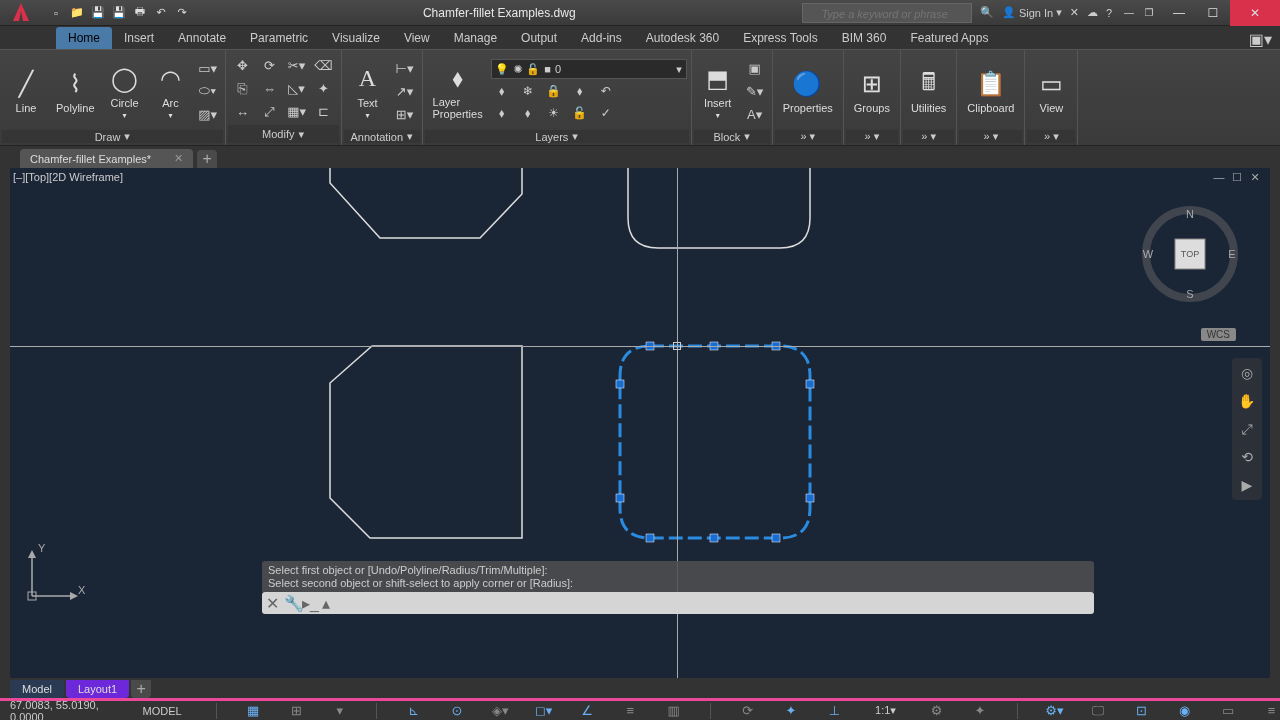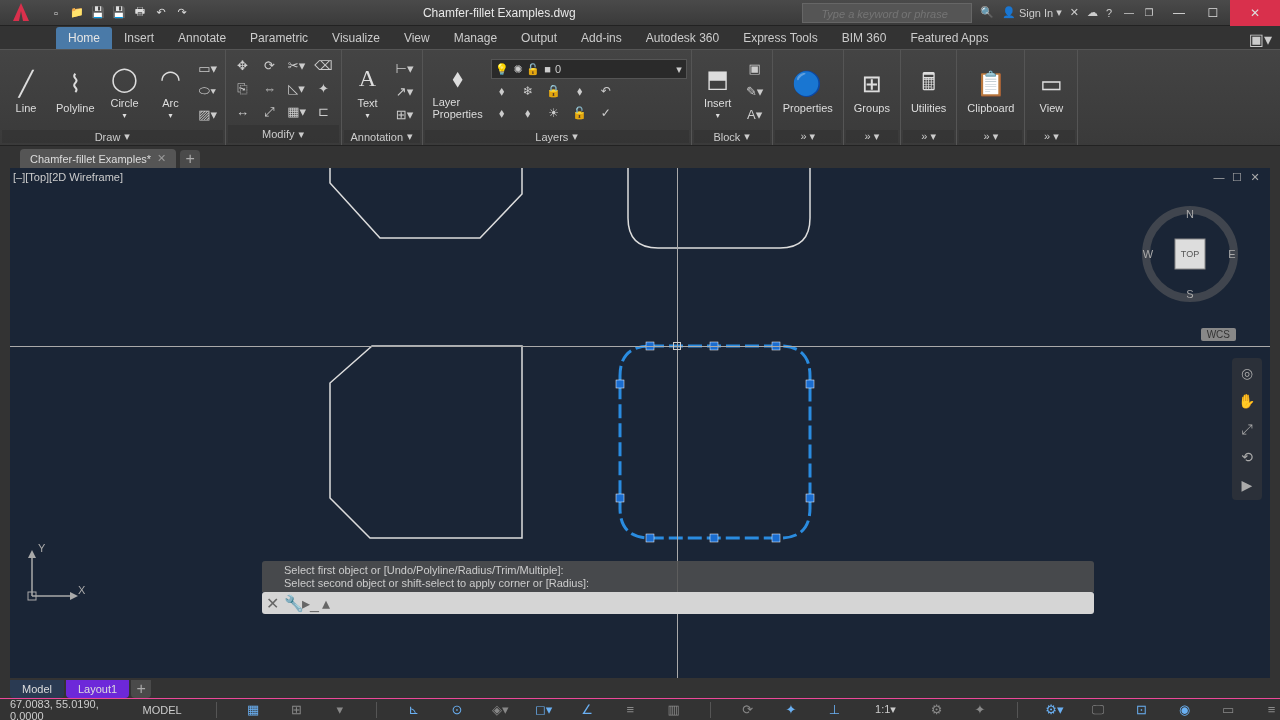--- a/index.html
+++ b/index.html
@@ -18,40 +18,40 @@
 .infocenter-btn { color: #ccc; font-size: 11px; display: flex; align-items: center; gap: 3px; cursor: pointer; }
 .window-controls { display: flex; }
 .wc-btn { width: 34px; height: 26px; display: flex; align-items: center; justify-content: center; color: #ddd; font-size: 12px; cursor: pointer; }
 .wc-close { background: #d9304c; width: 50px; }
 .mdi-controls { display: flex; gap: 2px; padding-right: 4px; }
 .mdi-btn { width: 18px; height: 16px; display: flex; align-items: center; justify-content: center; color: #ccc; font-size: 10px; cursor: pointer; }
 
 
 .ribbon-tabs { height: 24px; background: #333; display: flex; align-items: end; padding-left: 56px; border-bottom: 1px solid #555; }
 .ribbon-tab { padding: 4px 12px; color: #ccc; font-size: 12px; cursor: pointer; }
-.ribbon-tab.active { background: #4a7aa8; color: #e5e5e5; border-radius: 3px 3px 0 0; }
+.ribbon-tab.active { background: #4a7aa8; color: #000000; border-radius: 3px 3px 0 0; }
 .ribbon-extra { margin-left: auto; padding: 0 8px; color: #ccc; }
 
 
 .ribbon-content { height: 96px; background: linear-gradient(#444, #3a3a3a); display: flex; border-bottom: 1px solid #222; }
 .ribbon-panel { border-right: 1px solid #555; display: flex; flex-direction: column; padding: 2px; }
 .panel-body { flex: 1; display: flex; align-items: center; gap: 2px; padding: 2px; }
 .panel-title { height: 18px; text-align: center; color: #ccc; font-size: 11px; background: rgba(0,0,0,0.1); display: flex; align-items: center; justify-content: center; gap: 4px; }
 .big-btn { display: flex; flex-direction: column; align-items: center; justify-content: center; padding: 2px 6px; color: #ddd; font-size: 11px; cursor: pointer; gap: 2px; height: 74px; }
 .big-btn .icon { width: 32px; height: 32px; display: flex; align-items: center; justify-content: center; font-size: 24px; }
 .small-btn-grid { display: flex; flex-direction: column; gap: 1px; }
 .small-row { display: flex; gap: 1px; }
 .small-btn { width: 26px; height: 22px; display: flex; align-items: center; justify-content: center; color: #ccc; font-size: 13px; cursor: pointer; }
 .layer-combo { width: 196px; height: 20px; background: #2a2a2a; border: 1px solid #555; color: #ccc; font-size: 11px; display: flex; align-items: center; padding: 0 4px; gap: 4px; }
 .layer-row { display: flex; gap: 4px; }
 .layer-icon { width: 22px; height: 20px; display: flex; align-items: center; justify-content: center; color: #ccc; font-size: 12px; cursor: pointer; }
 
 
 .file-tabs { height: 22px; background: #333; display: flex; align-items: end; padding-left: 20px; }
-.file-tab { background: #555; color: #ddd; font-size: 11px; padding: 3px 10px; border-radius: 4px 4px 0 0; display: flex; align-items: center; gap: 6px; margin-right: 4px; cursor: pointer; }
+.file-tab { background: #555; color: #ddd; font-size: 11px; padding: 3px 10px; border-radius: 4px 4px 0 0; display: flex; align-items: center; gap: 23px; margin-right: 4px; cursor: pointer; }
 .file-tab-add { width: 20px; height: 18px; background: #4a4a4a; border-radius: 4px 4px 0 0; display: flex; align-items: center; justify-content: center; color: #aaa; cursor: pointer; }
 
 
 .drawing-area { position: absolute; top: 168px; left: 10px; right: 10px; bottom: 42px; background: #1a2536; }
 .viewport-label { position: absolute; top: 3px; left: 3px; color: #ccc; font-size: 11px; }
 .viewport-controls { position: absolute; top: 2px; right: 8px; display: flex; gap: 4px; }
 .vp-btn { width: 14px; height: 14px; display: flex; align-items: center; justify-content: center; color: #aaa; font-size: 11px; cursor: pointer; }
 
 .canvas-svg { position: absolute; top: 0; left: 0; width: 100%; height: 100%; }
 
@@ -61,37 +61,37 @@
 
 .ucs-icon { position: absolute; bottom: 68px; left: 12px; color: #aaa; }
 
 .viewcube { position: absolute; top: 36px; right: 30px; width: 100px; height: 100px; }
 .nav-bar { position: absolute; top: 190px; right: 8px; width: 30px; background: rgba(60,60,60,0.5); border-radius: 4px; padding: 4px 0; display: flex; flex-direction: column; align-items: center; gap: 6px; }
 .nav-btn { width: 22px; height: 22px; display: flex; align-items: center; justify-content: center; color: #aaa; font-size: 14px; cursor: pointer; }
 .wcs-badge { position: absolute; top: 160px; right: 34px; background: #888; color: #333; font-size: 10px; padding: 1px 6px; border-radius: 2px; }
 
 
 .command-area { position: absolute; bottom: 64px; left: 252px; width: 832px; }
-.cmd-history { background: rgba(80,80,80,0.85); color: #ccc; font-size: 11px; font-family: monospace; padding: 2px 22px; border-radius: 3px 3px 0 0; }
+.cmd-history { background: rgba(80,80,80,0.85); color: #ccc; font-size: 11px; font-family: monospace; padding: 2px 6px; border-radius: 3px 3px 0 0; }
 .cmd-history div { margin: 1px 0; }
 .cmd-input-row { height: 22px; background: #d5d5d5; border-radius: 3px; display: flex; align-items: center; padding: 0 4px; gap: 4px; }
 .cmd-close { width: 14px; color: #666; cursor: pointer; }
 .cmd-wrench { width: 14px; color: #666; cursor: pointer; }
 .cmd-prompt-icon { width: 16px; color: #666; }
 .cmd-input { flex: 1; border: none; background: transparent; font-size: 11px; font-style: italic; color: #888; font-family: monospace; }
 .cmd-expand { width: 14px; color: #666; cursor: pointer; }
 
 
 .layout-tabs { position: absolute; bottom: 20px; left: 10px; height: 22px; display: flex; align-items: center; }
 .layout-tab { background: #6d28d9; color: #ddd; font-size: 11px; padding: 3px 12px; border-radius: 0 0 4px 4px; margin-right: 2px; cursor: pointer; }
 .layout-tab.active { background: #2a3a52; }
 .layout-add { width: 20px; height: 18px; background: #4a4a4a; display: flex; align-items: center; justify-content: center; color: #aaa; border-radius: 0 0 4px 4px; cursor: pointer; }
 
 
-.status-bar { position: absolute; bottom: 0; left: 0; right: 0; height: 22px; background: #333; display: flex; align-items: center; color: #ccc; font-size: 11px; border-top: 1px solid #ec4899; gap: 26px; }
+.status-bar { position: absolute; bottom: 0; left: 0; right: 0; height: 22px; background: #333; display: flex; align-items: center; color: #ccc; font-size: 11px; border-top: 3px solid #ec4899; gap: 26px; }
 .coords { padding: 0 10px; margin-left: auto; }
 .sb-btn { width: 24px; height: 20px; display: flex; align-items: center; justify-content: center; cursor: pointer; color: #888; font-size: 13px; }
 .sb-btn.active { color: #6ab0f3; }
 .sb-text { padding: 0 6px; }
 .sb-sep { width: 1px; height: 16px; background: #555; margin: 0 2px; }
 
 .grip { fill: #1a6dd0; stroke: #fff; stroke-width: 0.5; }
 </style>
 </head>
 <body>

